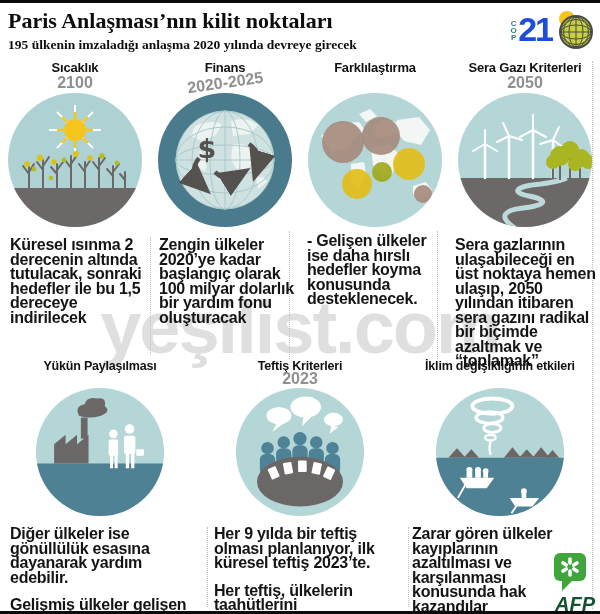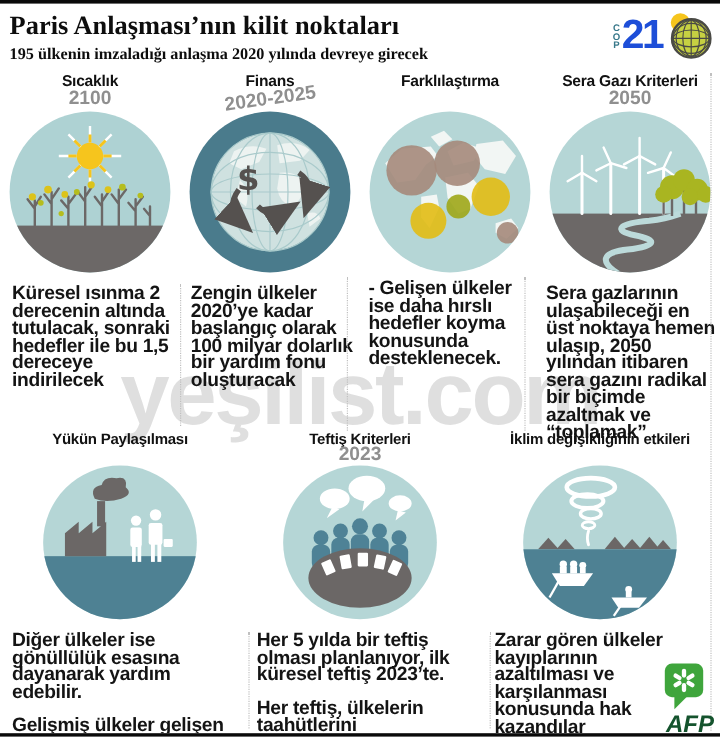--- a/index.html
+++ b/index.html
@@ -345,21 +345,21 @@
           <g fill="#ffffff">
             <rect x="36" y="84" width="9" height="12" rx="1" transform="rotate(-24 40 90)"></rect>
             <rect x="51" y="79" width="9" height="12" rx="1" transform="rotate(-10 55 85)"></rect>
             <rect x="66" y="77" width="9" height="12" rx="1"></rect>
             <rect x="81" y="79" width="9" height="12" rx="1" transform="rotate(12 85 85)"></rect>
             <rect x="94" y="84" width="9" height="12" rx="1" transform="rotate(25 98 90)"></rect>
           </g>
         </g>
       </svg>
       <div class="col-text">
-        <p>Her 5 yılda bir teftiş olması planlanıyor, ilk küresel teftiş 2023’te.</p>
+        <p>Her 9 yılda bir teftiş olması planlanıyor, ilk küresel teftiş 2023’te.</p>
         <p>Her teftiş, ülkelerin taahütlerini geliştirmelerine yönelik olacak.</p>
       </div>
     </section>
 
     <section class="col c7">
       <div class="col-title">İklim değişikliğinin etkileri</div>
       <div class="col-year"></div>
       <svg class="illus" width="130" height="130" viewBox="0 0 136 136">
         <defs>
             <clipPath id="cp7">

